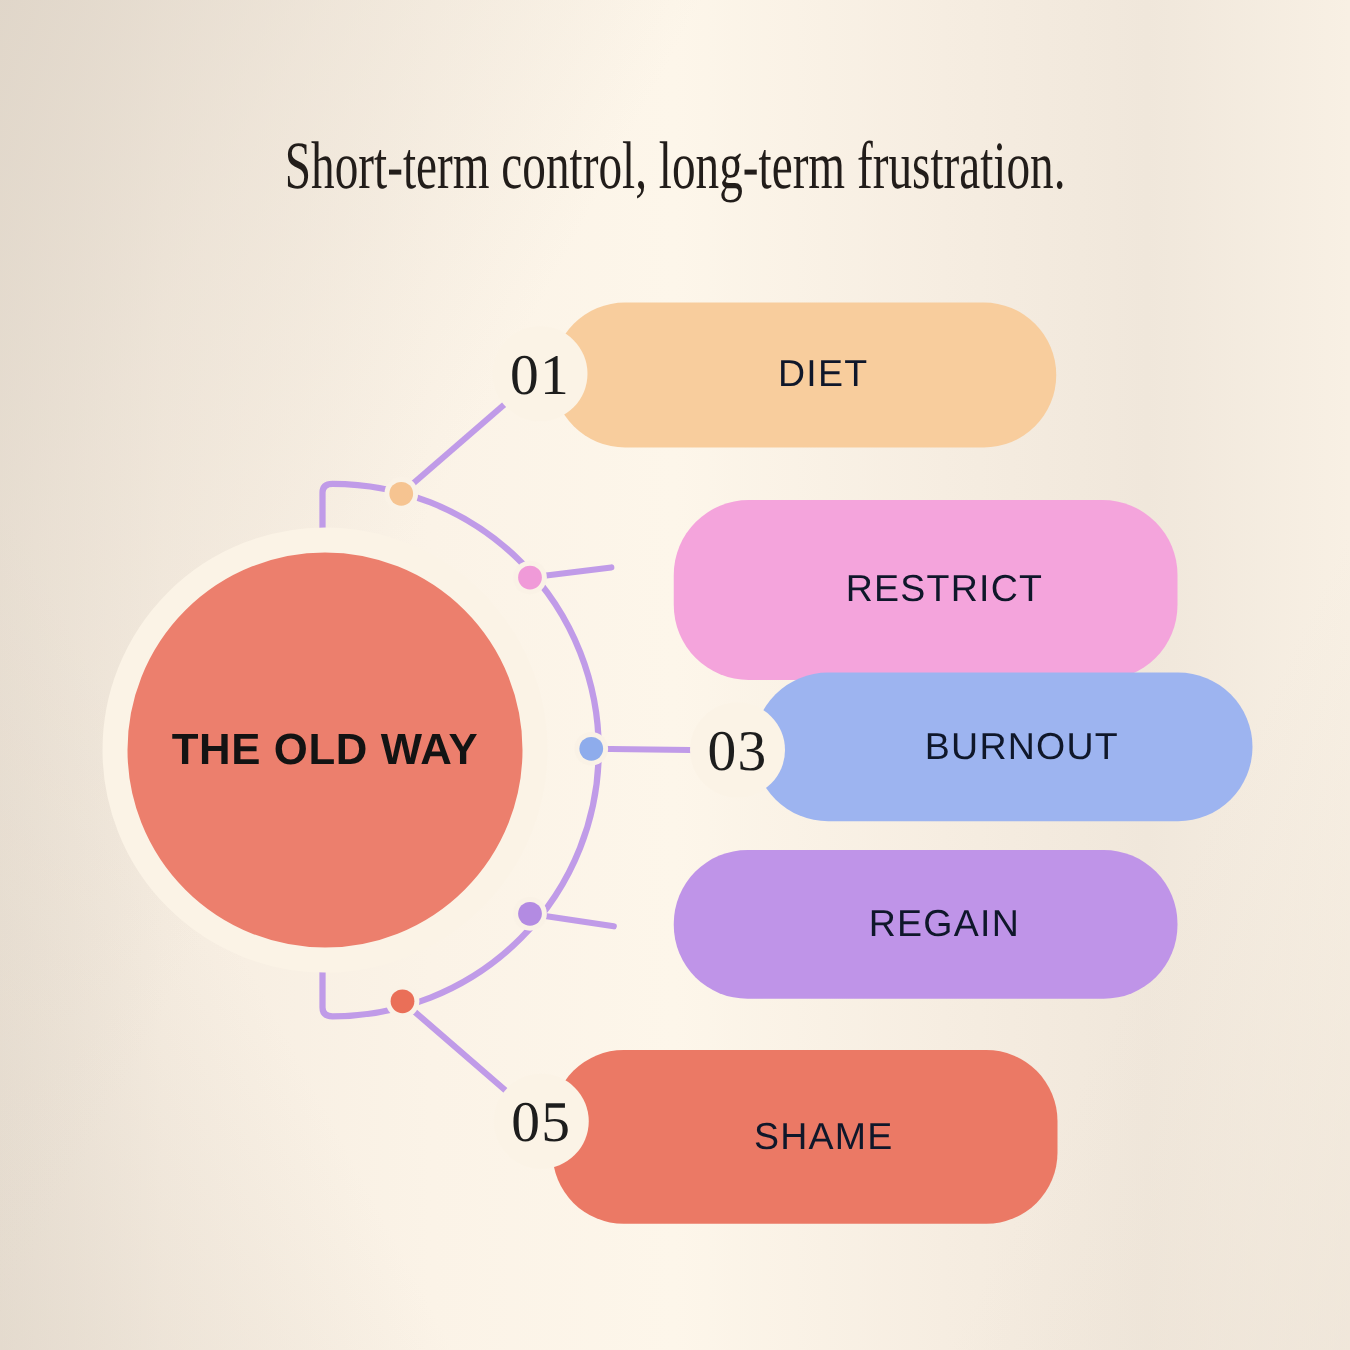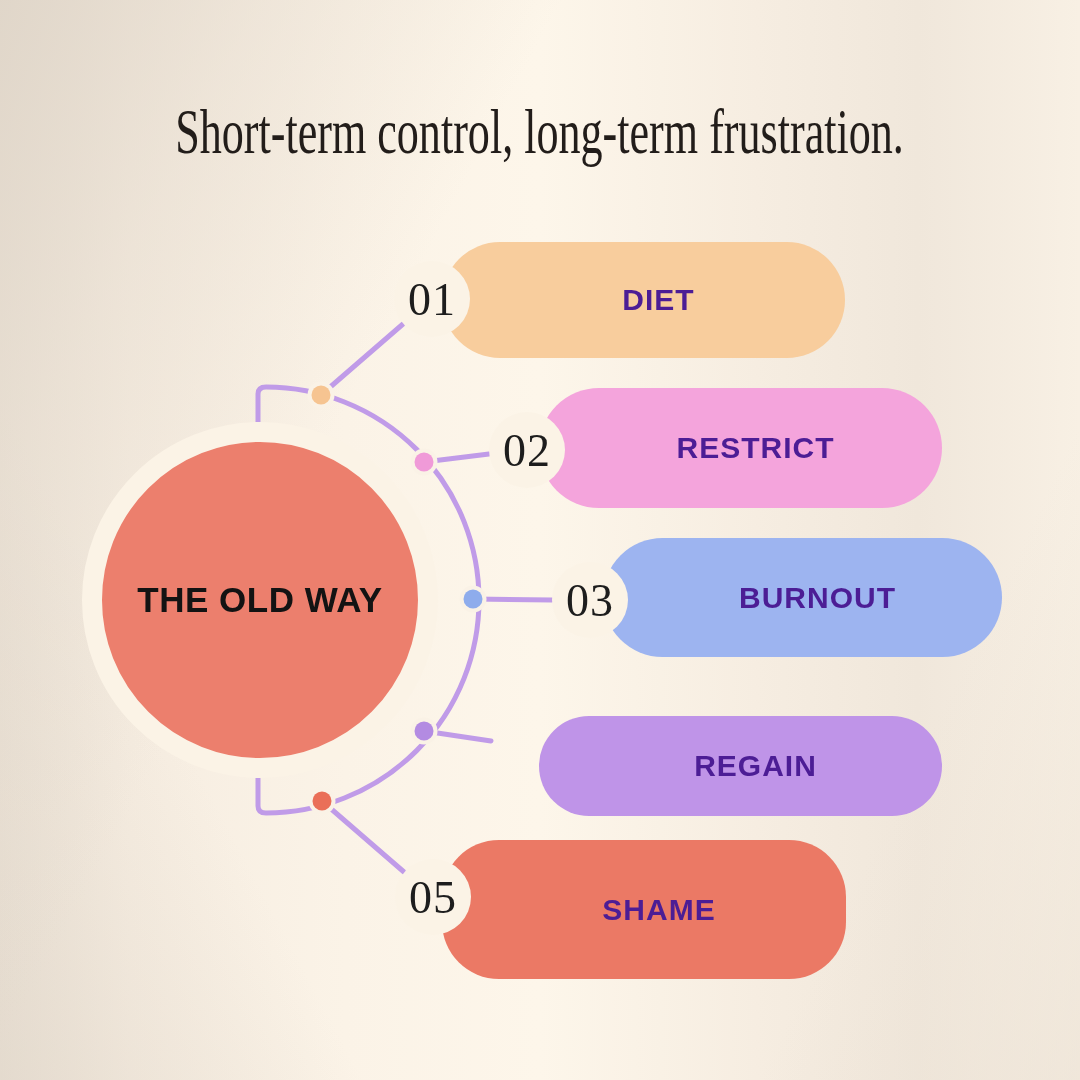--- a/index.html
+++ b/index.html
@@ -11,45 +11,45 @@
     background:
       linear-gradient(118deg, rgba(222,212,199,0.85) 0%, rgba(226,216,203,0.45) 16%, rgba(230,220,207,0.0) 34%),
       linear-gradient(296deg, rgba(233,223,210,0.55) 0%, rgba(233,223,210,0.0) 20%),
       linear-gradient(62deg, rgba(219,209,196,0.5) 0%, rgba(219,209,196,0.0) 22%),
       linear-gradient(90deg, #EDE4D8 0%, #F6EDE1 12%, #FBF3E7 32%, #FDF6EA 50%, #F6EDE1 70%, #F0E7DB 85%, #F8F0E4 100%);
   }
   .title{
     position:absolute;left:0;top:104px;width:1080px;
     text-align:center;
     font-family:"Liberation Serif",serif;
-    font-size:63px;line-height:56px;
+    font-size:54px;line-height:56px;
     color:#221d1a;
   }
   .title .squeeze{display:inline-block;transform:scaleX(0.70);transform-origin:50% 50%;white-space:nowrap;}
   svg.underlay{position:absolute;left:0;top:0;}
   .center-circle{
     position:absolute;left:82px;top:422px;
     width:356px;height:356px;box-sizing:border-box;
     border:20px solid #FBF3E6;border-radius:50%;
     background:#EC7F6D;
     display:flex;align-items:center;justify-content:center;
   }
   .center-circle .label{
     font-weight:bold;font-size:35px;letter-spacing:0.5px;color:#131313;white-space:nowrap;
   }
   .pill{
     position:absolute;
     display:flex;align-items:center;justify-content:center;
     box-sizing:border-box;padding-left:30px;
   }
-  .pill .label{font-weight:bold;font-size:30px;letter-spacing:1px;color:#4c1d95;white-space:nowrap;}
+  .pill .label{font-weight:normal;font-size:30px;letter-spacing:1px;color:#0f172a;white-space:nowrap;}
   .p1{left:442px;top:242px;width:403px;height:116px;border-radius:58px;}
-  .p2{left:539px;top:388px;width:403px;height:120px;border-radius:60px;align-items:center;}
+  .p2{left:539px;top:400px;width:403px;height:144px;border-radius:60px;align-items:center;}
   .p3{left:603px;top:538px;width:399px;height:119px;border-radius:60px;}
-  .p4{left:539px;top:716px;width:403px;height:100px;border-radius:59px;}
+  .p4{left:539px;top:680px;width:403px;height:119px;border-radius:59px;}
   .p5{left:442px;top:840px;width:404px;height:139px;border-radius:57px;}
   .numcircle{
     position:absolute;width:76px;height:76px;border-radius:50%;
     display:flex;align-items:center;justify-content:center;
   }
   .numcircle .num{
     font-family:"Liberation Serif",serif;
     font-size:46px;color:#1d1d1d;letter-spacing:1px;
   }
   .n1{left:394px;top:261px;}
@@ -105,23 +105,20 @@
   <div class="pill p4" style="background-color: rgb(191, 148, 232);">
     <span class="label">REGAIN</span>
   </div>
   <div class="pill p5" style="background-color: rgb(235, 121, 101);">
     <span class="label">SHAME</span>
   </div>
 
   <div class="numcircle n1" style="background-color: rgb(251, 243, 230);">
     <span class="num">01</span>
   </div>
-  <div class="numcircle n2" style="background-color: rgb(251, 243, 230);">
-    <span class="num">02</span>
-  </div>
   <div class="numcircle n3" style="background-color: rgb(251, 243, 230);">
     <span class="num">03</span>
   </div>
   <div class="numcircle n5" style="background-color: rgb(251, 243, 230);">
     <span class="num">05</span>
   </div>
 
 </div>
 
 </body></html>

